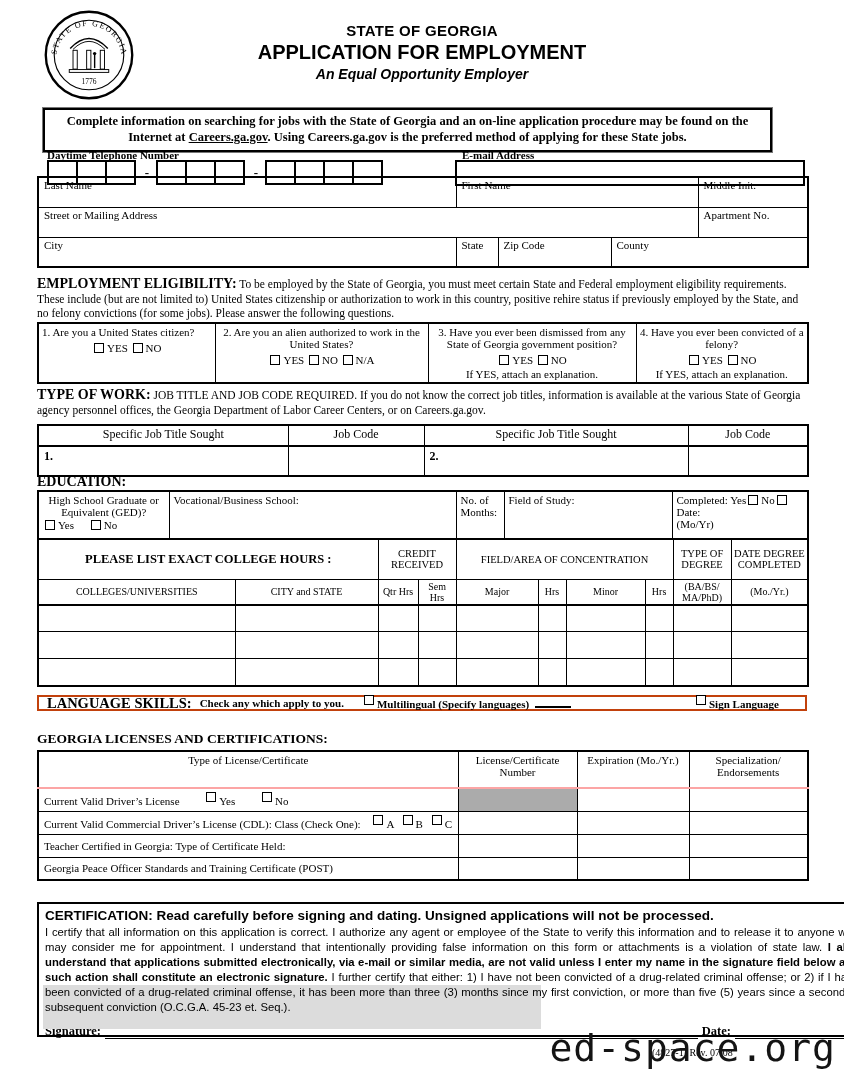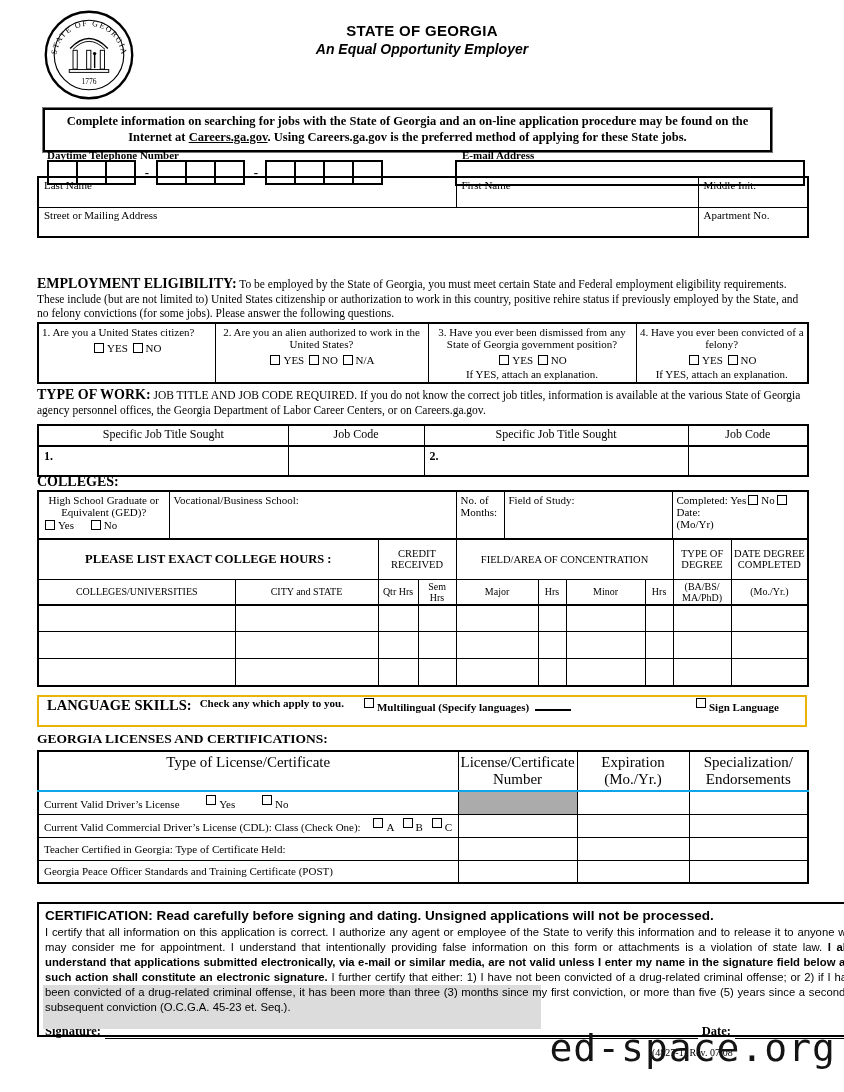--- a/index.html
+++ b/index.html
@@ -61,30 +61,30 @@
   .edu-table { position:absolute; left:37px; top:490px; width:770px; }
   .edu-table td { height:48px; padding:2px 4px; font-size:11px; }
   .college-table { position:absolute; left:37px; top:538px; width:770px; }
   .college-table th { padding:1px 2px; text-align:center; vertical-align:middle; }
   .college-table .grp th { height:40px; font-size:10.5px; }
   .college-table .grp .big { font-size:12.5px; font-weight:bold; }
   .college-table .cols th { height:24px; font-size:10px; border-bottom:2px solid #000; }
   .college-table td { height:27px; }
 
   
-  .lang-box { position:absolute; left:37px; top:695px; width:770px; height:32px; border:2px solid #eab308;
-              display:flex; padding:0 8px; }
+  .lang-box { position:absolute; left:37px; top:695px; width:770px; height:16px; border:2px solid #c2410c;
+              display:flex; align-items:center; padding:0 8px; }
   .lang-h { font-size:14.5px; font-weight:bold; }
   .lang-t { font-size:11px; font-weight:bold; }
   .fill-line { display:inline-block; width:36px; border-bottom:2px solid #000; height:10px; margin-left:6px; }
 
   
   .lic-heading { position:absolute; left:37px; top:731px; font-size:13.5px; font-weight:bold; }
   .lic-table { position:absolute; left:37px; top:750px; width:770px; }
-  .lic-table th { height:37px; font-size:15px; text-align:center; padding:2px; border-bottom:2px solid #0ea5e9; }
+  .lic-table th { height:37px; font-size:11px; text-align:center; padding:2px; border-bottom:2px solid #fca5a5; }
   .lic-table td { height:23px; font-size:11px; padding:2px 5px; vertical-align:middle; }
   .shaded { background:#ababab; }
 
   
   .cert-box { position:absolute; left:37px; top:902px; width:830px; height:135px; border:2px solid #000;
               padding:4px 6px 2px; font-family:"Liberation Sans","DejaVu Sans",sans-serif; }
   .cert-h { font-size:13.5px; font-weight:bold; margin-bottom:2px; }
   .cert-body { position:relative; font-size:11.3px; line-height:15px; text-align:justify; }
   .cert-body .txt { position:relative; z-index:1; }
   .hl-rect { position:absolute; left:-2px; top:60px; width:498px; height:44px; background:#dcdcdc; z-index:0; }
@@ -118,20 +118,21 @@
     <rect x="47.5" y="45" width="4.5" height="20" fill="none" stroke="#000" stroke-width="1"></rect>
     <rect x="62" y="45" width="4.5" height="20" fill="none" stroke="#000" stroke-width="1"></rect>
     <line x1="56" y1="50" x2="56" y2="64" stroke="#000" stroke-width="1.5"></line>
     <circle cx="56" cy="48.5" r="1.8" fill="#000"></circle>
     <rect x="29" y="65.5" width="42" height="3" fill="none" stroke="#000" stroke-width="1"></rect>
     <text x="50" y="81" font-size="8" text-anchor="middle" font-family="Liberation Serif, serif">1776</text>
   </svg>
 
   <div class="titles">
     <div class="title1">STATE OF GEORGIA</div>
+    <div class="title2">APPLICATION FOR EMPLOYMENT</div>
     <div class="title3">An Equal Opportunity Employer</div>
   </div>
 
   <div class="notice">
     <span>Complete information on searching for jobs with the State of Georgia and an on-line application procedure may be found on the Internet at </span><u>Careers.ga.gov</u><span>.  Using Careers.ga.gov is the preferred method of applying for these State jobs.</span>
   </div>
 
   <div class="lab" style="left:47px; top:149px;text-align:center;">Daytime Telephone Number</div>
   <div class="lab" style="left:462px; top:149px;">E-mail Address</div>
 
@@ -162,20 +163,26 @@
     <tbody>
         <tr>
       <td><span>Last Name</span></td>
       <td colspan="3"><span>First Name</span></td>
       <td><span>Middle Init.</span></td>
     </tr>
     <tr>
       <td colspan="4"><span>Street or Mailing Address</span></td>
       <td><span>Apartment No.</span></td>
     </tr>
+    <tr>
+      <td><span>City</span></td>
+      <td><span>State</span></td>
+      <td><span>Zip Code</span></td>
+      <td colspan="2"><span>County</span></td>
+    </tr>
   </tbody>
     </table>
 
   <div class="sec-block" style="top:277px;">
     <span class="sec-h">EMPLOYMENT ELIGIBILITY:</span>
     <span>To be employed by the State of Georgia, you must meet certain State and Federal employment eligibility requirements. These include (but are not limited to) United States citizenship or authorization to work in this country, positive rehire status if previously employed by the State, and no felony convictions (for some jobs).   Please answer the following questions.</span>
   </div>
 
   <table class="elig-table tbl-outer">
     <colgroup>
@@ -242,21 +249,21 @@
     </tr>
     <tr>
       <td><span>1.</span></td>
       <td></td>
       <td><span>2.</span></td>
       <td></td>
     </tr>
   </tbody>
     </table>
 
-  <div class="edu-heading">COLLEGES:</div>
+  <div class="edu-heading">EDUCATION:</div>
 
   <table class="edu-table tbl-outer">
     <colgroup>
         <col style="width:131px">
         <col style="width:287px">
         <col style="width:48px">
         <col style="width:168px">
         <col style="width:136px">
       </colgroup>
     <tbody>

